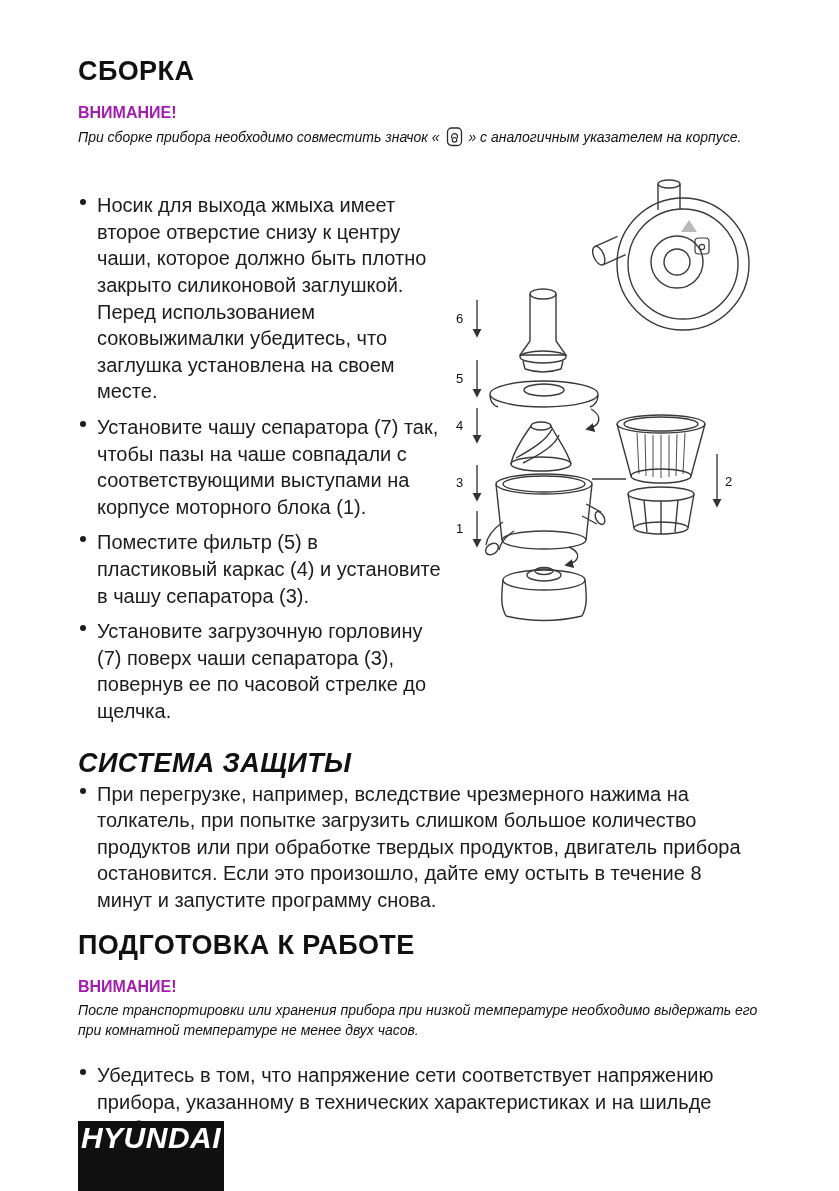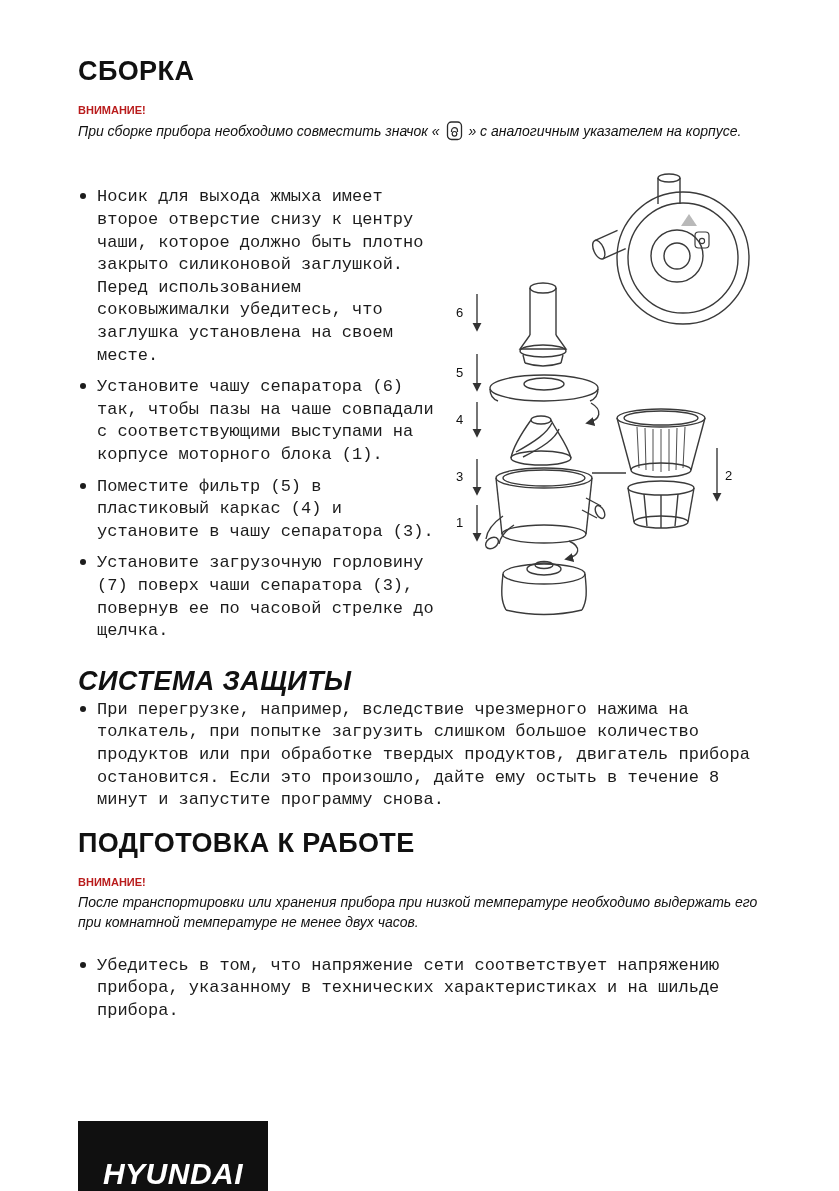--- a/index.html
+++ b/index.html
@@ -10,47 +10,47 @@
     font-family: "Liberation Sans", sans-serif;
     color: #1c1c1c;
     position: relative;
     overflow: hidden;
   }
   .page { padding: 56px 78px 0 78px; position: relative; height: 100%; }
   h1.sec-title {
     font-size: 27px; font-weight: bold; letter-spacing: .4px;
     color: #111; margin: 0;
   }
-  .warning-label { font-size: 11px; font-weight: bold; margin: 17px 0 4px 0; color:#b91c1c; }
+  .warning-label { font-size: 16px; font-weight: bold; margin: 17px 0 4px 0; color:#a21caf; }
   .warning-text {
     font-style: italic; font-size: 14px; line-height: 1.45;
     margin: 0; max-width: 700px; color:#111;
   }
   .lock-badge { display: inline-block; vertical-align: -5px; margin: 0 2px; }
   .assembly-row { display: flex; margin-top: 30px; }
   .assembly-text { width: 402px; padding-top: 10px; }
   .assembly-diagram { flex: 1; display: flex; justify-content: flex-end; }
   ul.bullets { list-style: none; margin: 0; padding: 0; }
   ul.bullets li {
     position: relative; padding-left: 19px;
-    font-size: 17px; line-height: 1.33; margin-bottom: 9px; color:#1c1c1c;font-family:Liberation Mono, monospace;
+    font-size: 20px; line-height: 1.33; margin-bottom: 9px; color:#1c1c1c;
   }
   ul.bullets li::before {
     content: ""; position: absolute; left: 2px; top: 7px;
     width: 6px; height: 6px; border-radius: 50%; background: #1c1c1c;
   }
   .section-protection { margin-top: 14px; }
   .section-protection h1 { margin-bottom: 2px; font-style: italic; }
   .section-protection ul.bullets li { margin-bottom: 4px; }
   .section-preparation { margin-top: 16px; }
   .section-preparation .bullets { margin-top: 22px; }
   .brand-logo {
     position: absolute; left: 78px; bottom: 0;
-    width: 190px; height: 70px; background: #101010;
-    display: flex; align-items: flex-end; justify-content: center;
+    width: 146px; height: 70px; background: #101010;
+    display: flex; align-items: flex-start; justify-content: center;
   }
   .brand-logo span {
     color: #ffffff; font-weight: bold; font-style: italic;
     font-size: 30px; letter-spacing: .5px;
   }
   svg text { font-family: "Liberation Sans", sans-serif; font-size: 13px; fill: #111; }
   .diagram-svg { margin-top: -6px; }
 </style>
 </head>
 <body>
@@ -67,21 +67,21 @@
         <path d="M5.5,12 v-1.3 a3,3 0 0 1 6,0 V12" fill="none" stroke="#2a2a2a" stroke-width="1.2"></path>
         <circle cx="8.5" cy="13.8" r="2.3" fill="none" stroke="#2a2a2a" stroke-width="1.2"></circle>
       </svg></span>
       <span>» с аналогичным указателем на корпусе.</span>
     </p>
 
     <div class="assembly-row">
       <div class="assembly-text">
         <ul class="bullets">
           <li>Носик для выхода жмыха имеет второе отверстие снизу к центру чаши, которое должно быть плотно закрыто силиконовой заглушкой. Перед использованием соковыжималки убедитесь, что заглушка установлена на своем месте.</li>
-          <li>Установите чашу сепаратора (6) так, чтобы пазы на чаше совпадали с соответствующими выступами на корпусе моторного блока (1).</li>
+          <li>Установите чашу сепаратора (7) так, чтобы пазы на чаше совпадали с соответствующими выступами на корпусе моторного блока (1).</li>
           <li>Поместите фильтр (5) в пластиковый каркас (4) и установите в чашу сепаратора (3).</li>
           <li>Установите загрузочную горловину (7) поверх чаши сепаратора (3), повернув ее по часовой стрелке до щелчка.</li>
         </ul>
       </div>
 
       <div class="assembly-diagram">
         <svg class="diagram-svg" width="320" height="448" viewBox="0 0 320 448">
           <defs>
             <marker id="arr" viewBox="0 0 10 10" refX="8" refY="5" markerWidth="6.5" markerHeight="6.5" orient="auto">
               <path d="M0,0 L10,5 L0,10 Z" fill="#333"></path>

